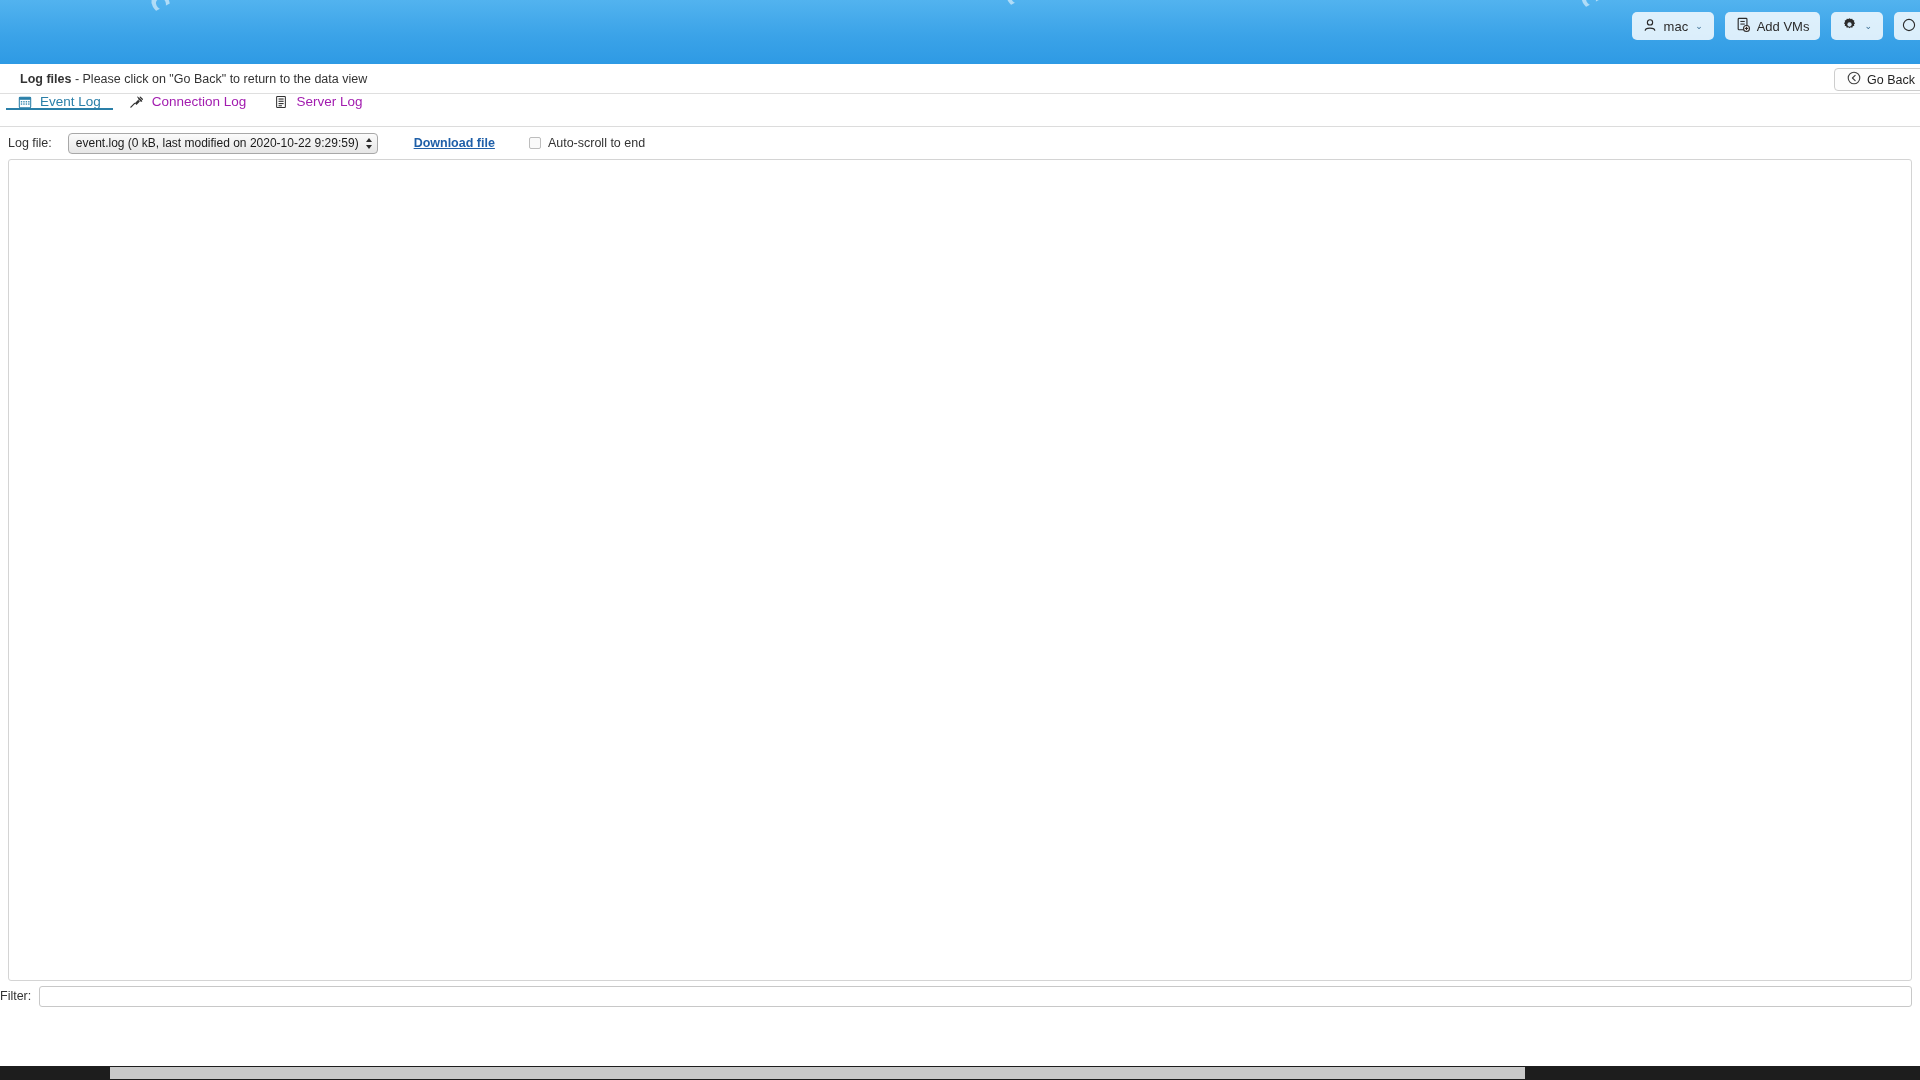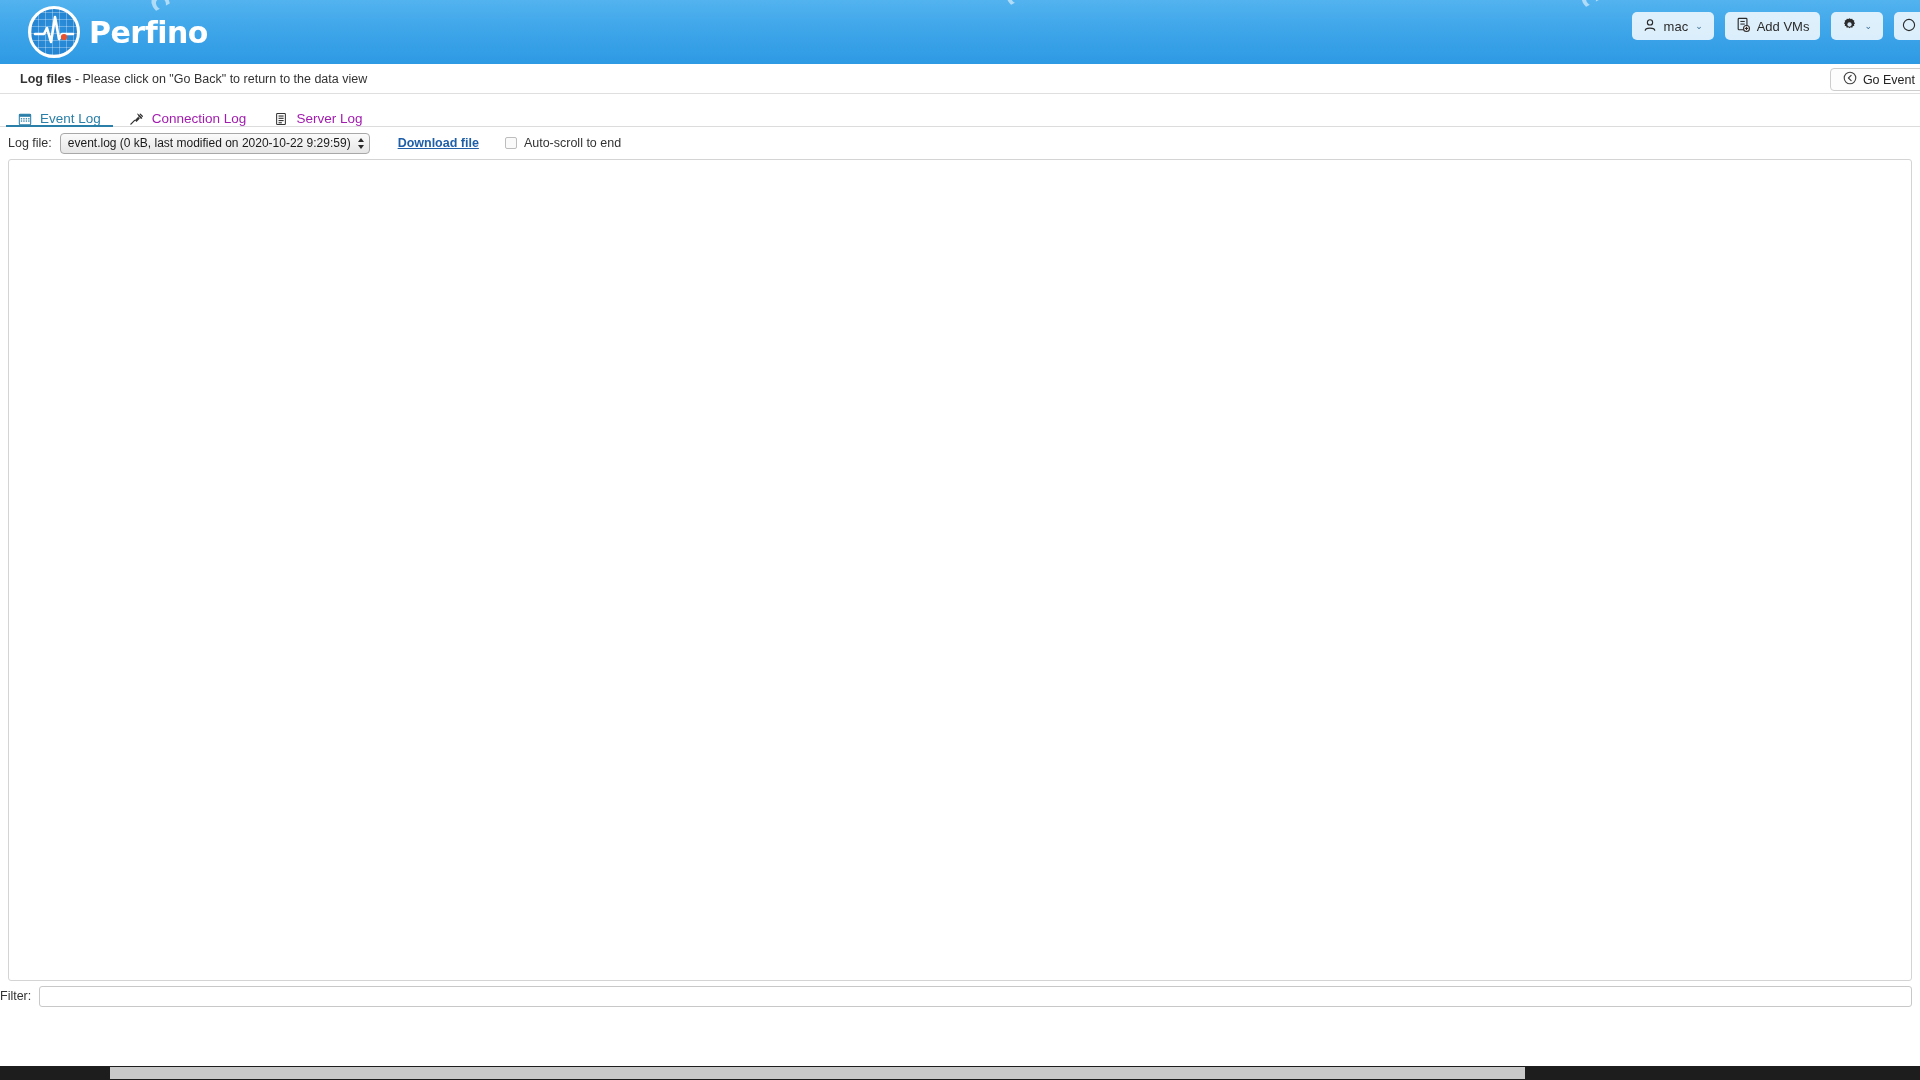--- a/index.html
+++ b/index.html
@@ -125,21 +125,21 @@
     cursor: pointer;
     white-space: nowrap;
   }
 
   
   #tab-bar {
     height: 33px;
     background: #ffffff;
     border-bottom: 1px solid #dcdcdc;
     display: flex;
-    align-items: flex-end;
+    align-items: flex-start;
     padding-left: 4px;
   }
   .tab {
     display: flex;
     align-items: center;
     gap: 8px;
     padding: 0 14px;
     font-size: 13.5px;
     color: #a21caf;
     cursor: pointer;
@@ -153,21 +153,21 @@
     left: 2px; right: 2px; bottom: -1px;
     height: 2px;
     background: #2a7fa8;
   }
 
   
   #controls-row {
     height: 32px;
     display: flex;
     align-items: center;
-    gap: 0;
+    gap: 8px;
     padding-left: 8px;
     background: #ffffff;
     font-size: 12.5px;
     color: #333;
   }
   #logfile-label { margin-right: 8px; }
   #logfile-select {
     height: 21px;
     min-width: 252px;
     border: 1px solid #a8a8a8;
@@ -276,29 +276,20 @@
   <div class="watermark-layer">
     <span class="wm" style="left:90px;  top:-16px;">acmj.c</span>
 
     <span class="wm" style="left:660px; top:-30px;">acmj.c</span>
     <span class="wm" style="left:945px; top:-22px;">acmj.c</span>
     <span class="wm" style="left:1232px;top:-30px;">acmj.c</span>
     <span class="wm" style="left:1520px;top:-20px;">acmj.c</span>
 
   </div>
 
-  <div id="brand">
-    <div id="brand-logo">
-      <svg width="46" height="46" viewBox="0 0 46 46">
-        <path d="M4 25 L13 25 L16 19 L20 33 L24 8 L28 30 L31 25 L42 25" fill="none" stroke="#ffffff" stroke-width="2.6" stroke-linejoin="round" stroke-linecap="round"></path>
-        <circle cx="33" cy="28" r="3.1" fill="#e8512c"></circle>
-      </svg>
-    </div>
-    <div id="brand-name">Perfino</div>
-  </div>
 
   <div id="header-actions">
 
     <button class="hbtn">
       <span>
         <svg width="14" height="14" viewBox="0 0 16 16">
           <circle cx="8" cy="5" r="3" fill="none" stroke="#2b2b2b" stroke-width="1.3"></circle>
           <path d="M2.5 14.5 C2.5 10.5 13.5 10.5 13.5 14.5" fill="none" stroke="#2b2b2b" stroke-width="1.3"></path>
         </svg>
       </span>
@@ -344,21 +335,21 @@
   <div id="notice-text">
     <b>Log files</b><span> - Please click on "Go Back" to return to the data view</span>
   </div>
   <button id="go-back-btn">
     <span>
       <svg width="14" height="14" viewBox="0 0 16 16">
         <circle cx="8" cy="8" r="6.6" fill="none" stroke="#444" stroke-width="1.3"></circle>
         <path d="M9.3 5 L6.2 8 L9.3 11" fill="none" stroke="#444" stroke-width="1.4" stroke-linecap="round" stroke-linejoin="round"></path>
       </svg>
     </span>
-    <span>Go Event</span>
+    <span>Go Back</span>
   </button>
 </div>
 
 <div id="tab-bar">
 
   <div class="tab active">
     <span class="ti">
       <svg width="14" height="14" viewBox="0 0 16 16">
         <rect x="1.5" y="2.5" width="13" height="12" rx="1" fill="none" stroke="#2a7fa8" stroke-width="1.2"></rect>
         <rect x="1.5" y="2.5" width="13" height="3" fill="#2a7fa8"></rect>

